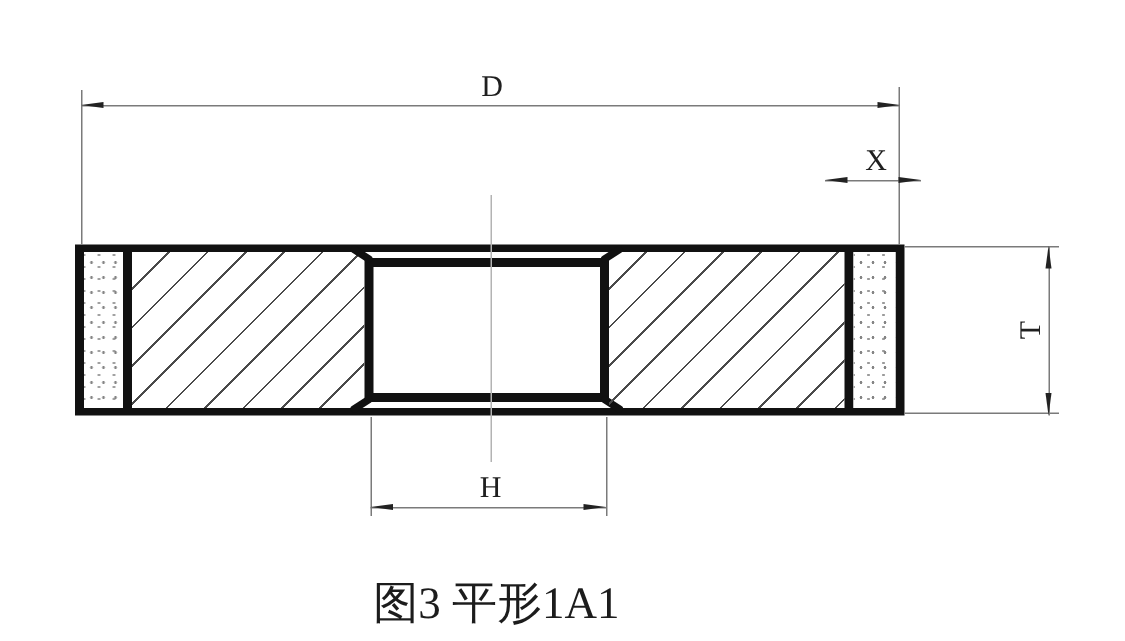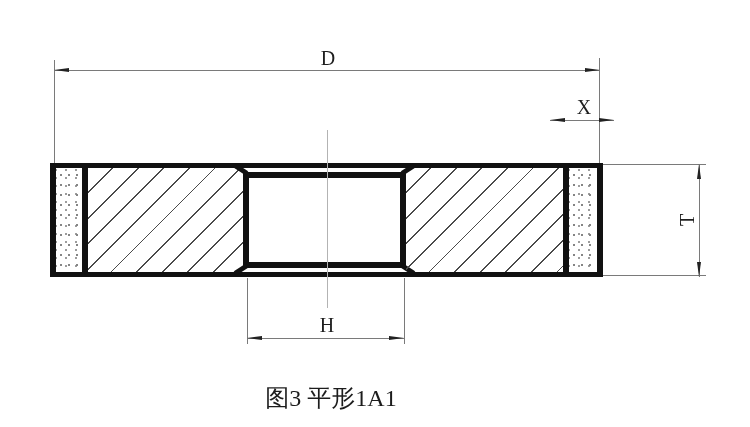--- a/index.html
+++ b/index.html
@@ -107,21 +107,21 @@
   .h-ext-left  { left: 247px; top: 278px; height: 66px; }
   .h-ext-right { left: 404px; top: 278px; height: 66px; }
   .h-line  { left: 247px; top: 338px; width: 157px; }
   .h-arr-l { left: 247px; top: 335.5px; }
   .h-arr-r { left: 389px; top: 335.5px; }
 
   
   .caption {
     left: 206px; top: 382px; width: 250px;
     text-align: center;
-    font-size: 24px;
+    font-size: 30px;
     color: #1c1c1c;
     font-family: "Liberation Serif", "DejaVu Serif", serif;
     white-space: nowrap;
   }
 </style>
 </head>
 <body>
 
 <div class="canvas">
 

